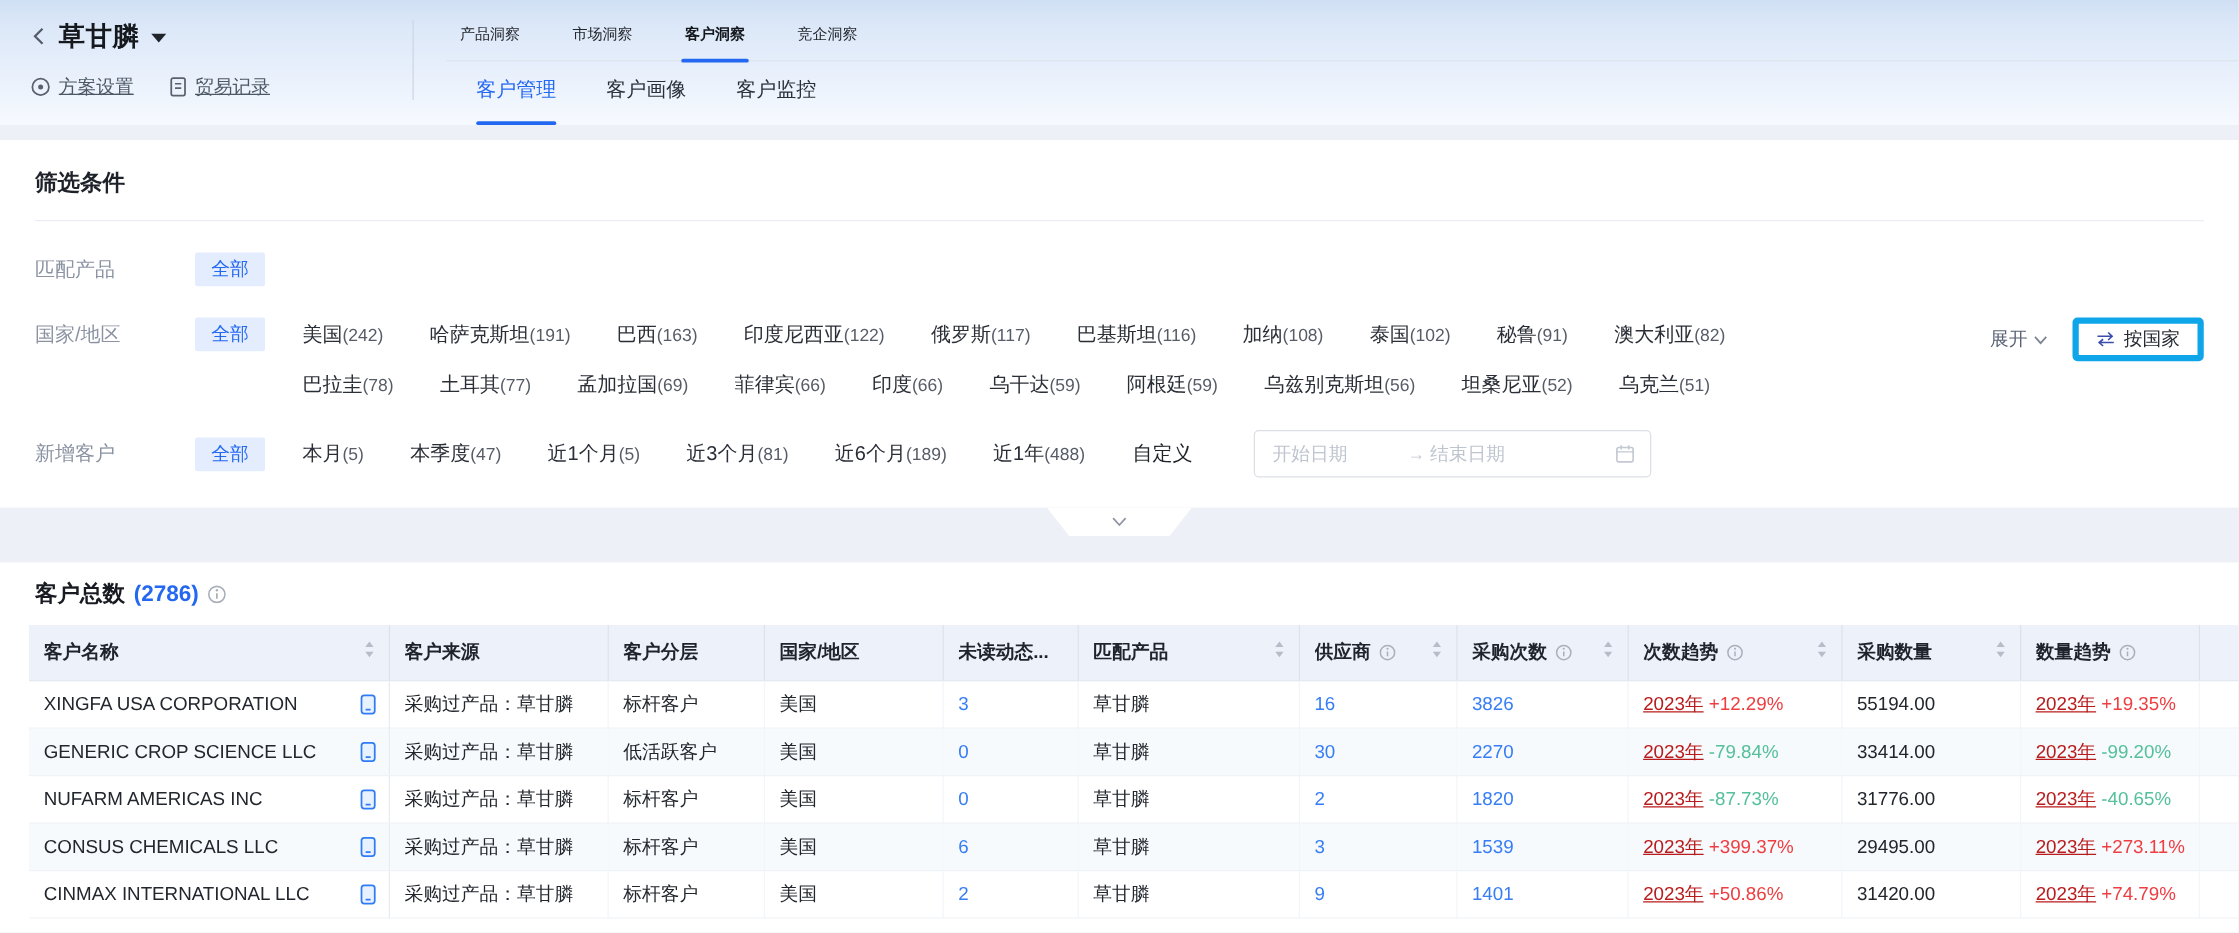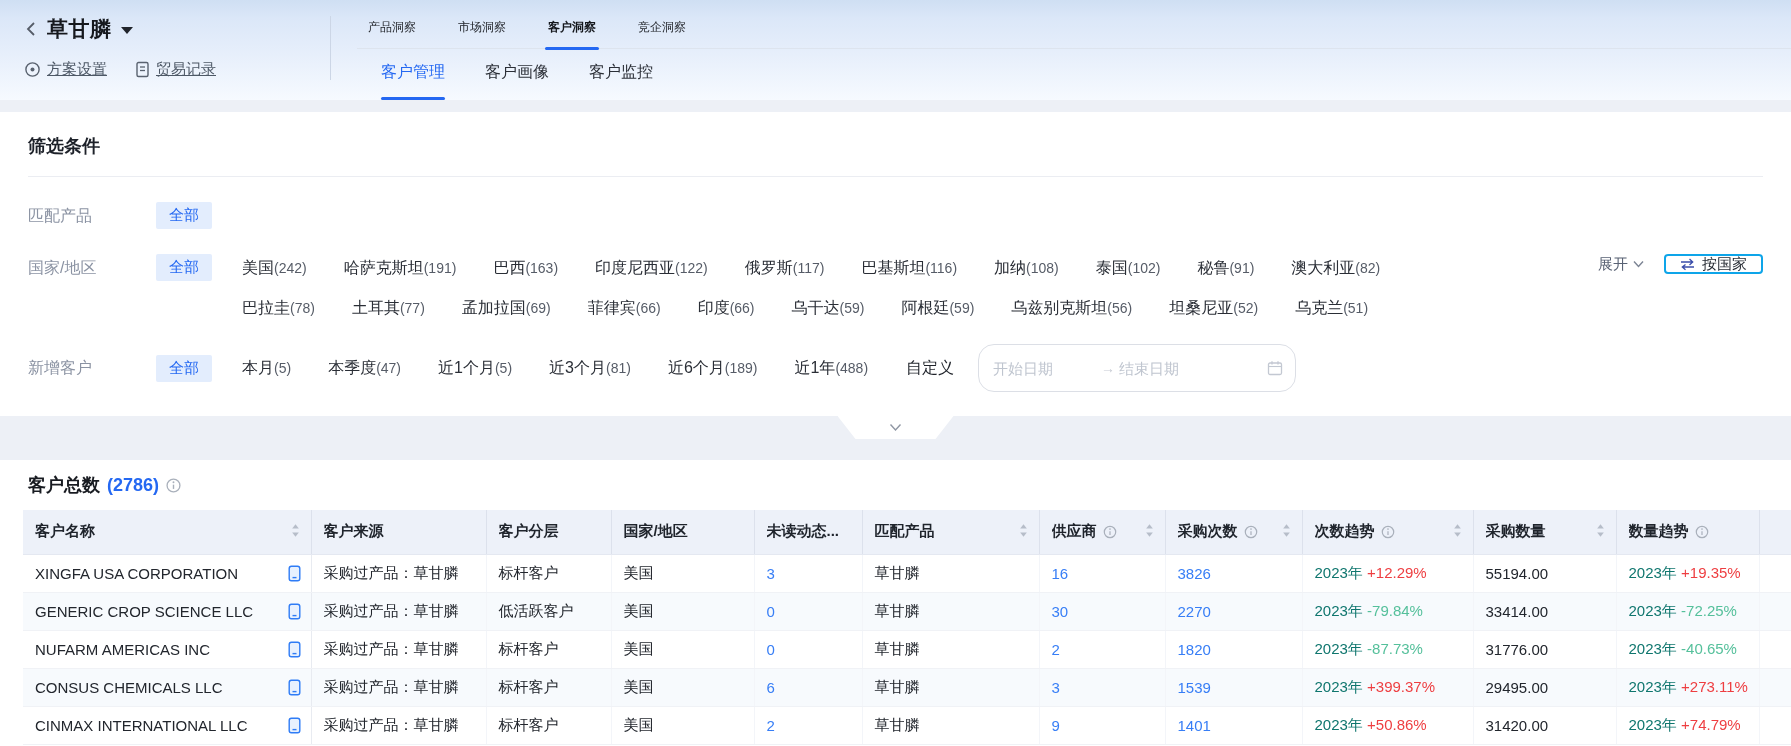--- a/index.html
+++ b/index.html
@@ -40,25 +40,25 @@
   .f-row { display:flex; align-items:flex-start; margin-top:25px; font-size:16px; }
   .f-label { width:128px; flex:none; color:#8b93a3; padding-top:4px; }
   .tag-all { flex:none; background:#e3edfd; color:#2468f2; padding:4px 13px; border-radius:2px; font-size:15px; cursor:pointer; margin-right:30px; }
   .opt-lines { flex:1; min-width:0; }
   .opt-line { display:flex; gap:37px; padding-top:4px; flex-wrap:nowrap; }
   .opt-line + .opt-line { margin-top:15px; }
   .opt { color:#2a2e36; cursor:pointer; white-space:nowrap; }
   .opt .cnt { color:#565c67; font-size:14px; }
   .row-right { flex:none; display:flex; align-items:center; gap:20px; margin-left:14px; padding-top:0; }
   .expand-link { color:#596274; font-size:15px; display:flex; align-items:center; gap:5px; cursor:pointer; }
-  .btn-country { display:flex; align-items:center; gap:7px; border:2px solid #0ea5e9; background:#fff; border-radius:4px; height:20px; padding:0 14px; font-size:15px; color:#262b33; cursor:pointer; }
+  .btn-country { display:flex; align-items:center; gap:7px; border:5px solid #0ea5e9; background:#fff; border-radius:4px; height:35px; padding:0 14px; font-size:15px; color:#262b33; cursor:pointer; }
   .f-row.newcust { align-items:center; }
   .f-row.newcust .f-label, .f-row.newcust .opt-line { padding-top:0; }
   .custom-label { color:#1f232a; margin:0 24px 0 38px; cursor:pointer; white-space:nowrap; }
-  .date-range { display:flex; align-items:center; border:1px solid #dcdfe6; border-radius:16px; height:48px; padding:0 12px; width:318px; background:#fff; flex:none; }
+  .date-range { display:flex; align-items:center; border:1px solid #dcdfe6; border-radius:4px; height:38px; padding:0 12px; width:318px; background:#fff; flex:none;margin-left:25px; }
   .date-range input { border:none; outline:none; width:110px; font-size:15px; color:#333; background:transparent; }
   .date-range input::placeholder { color:#bfc5cf; }
   .range-arrow { color:#c8ccd4; font-size:14px; margin:0 2px 0 0; flex:none; }
   .cal-ic { margin-left:auto; display:flex; }
   
   .collapse-strip { height:44px; display:flex; justify-content:center; align-items:flex-start; }
   .collapse-tab { width:116px; height:23px; background:#fff; clip-path:polygon(0 0,100% 0,calc(100% - 18px) 100%,18px 100%); display:flex; align-items:center; justify-content:center; cursor:pointer; }
   
   .table-card { background:#fff; min-height:312px; }
   .t-head { display:flex; align-items:center; justify-content:space-between; padding:13px 26px 13px 28px; }
@@ -78,21 +78,21 @@
   .th-label { overflow:hidden; white-space:nowrap; text-overflow:ellipsis; }
   .ic-sort { margin-left:auto; flex:none; cursor:pointer; }
   .ic-info { flex:none; cursor:pointer; display:inline-flex; }
   tbody td { height:38px; font-size:15px; color:#22262d; padding:0 10px 0 12px; border-bottom:1px solid #f0f2f6; border-right:1px solid #f3f5f9; white-space:nowrap; overflow:hidden; }
   tbody td:first-child { border-right:1px solid #e8ebf1; }
   tbody tr:nth-child(even) { background:#f7fafd; }
   .name-cell { display:flex; align-items:center; gap:4px; }
   .name-cell .nm { overflow:hidden; text-overflow:ellipsis; }
   .contact-ic { margin-left:auto; flex:none; display:flex; cursor:pointer; }
   .link { color:#377ef6; cursor:pointer; }
-  .trend-year { color:#0f766e; }
+  .trend-year { color:#b91c1c;text-decoration:underline; }
   .pct.up { color:#ee3e41; }
   .pct.dn { color:#55c09b; }
 </style>
 </head>
 <body>
 
 <header class="topbar">
   <div class="hdr-left">
     <div class="title-row">
       <span class="back-ic">
@@ -453,21 +453,21 @@
             </td>
             <td>采购过产品：草甘膦</td>
             <td>低活跃客户</td>
             <td>美国</td>
             <td><span class="link">0</span></td>
             <td>草甘膦</td>
             <td><span class="link">30</span></td>
             <td><span class="link">2270</span></td>
             <td><span class="trend-year">2023年</span> <span class="pct dn">-79.84%</span></td>
             <td>33414.00</td>
-            <td><span class="trend-year">2023年</span> <span class="pct dn">-72.25%</span></td>
+            <td><span class="trend-year">2023年</span> <span class="pct dn">-99.20%</span></td>
             <td></td>
           </tr>
 
           <tr>
             <td>
               <div class="name-cell">
                 <span class="nm">NUFARM AMERICAS INC</span>
                 <span class="contact-ic">
                   <svg width="13" height="17" viewBox="0 0 13 17">
                     <rect x="1.2" y="1.2" width="10.6" height="14.6" rx="2.2" fill="#e8f1fe" stroke="#2f7cf6" stroke-width="1.4"></rect>

